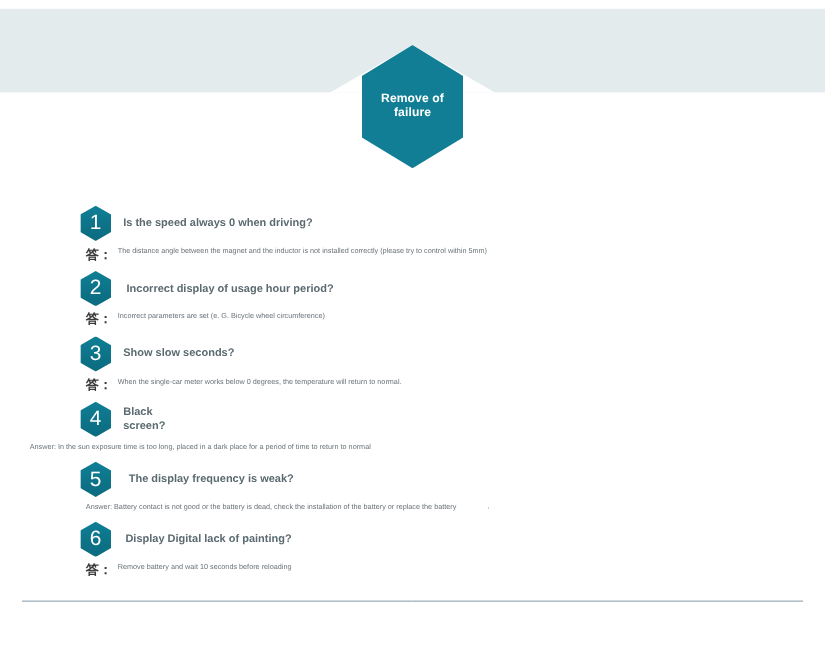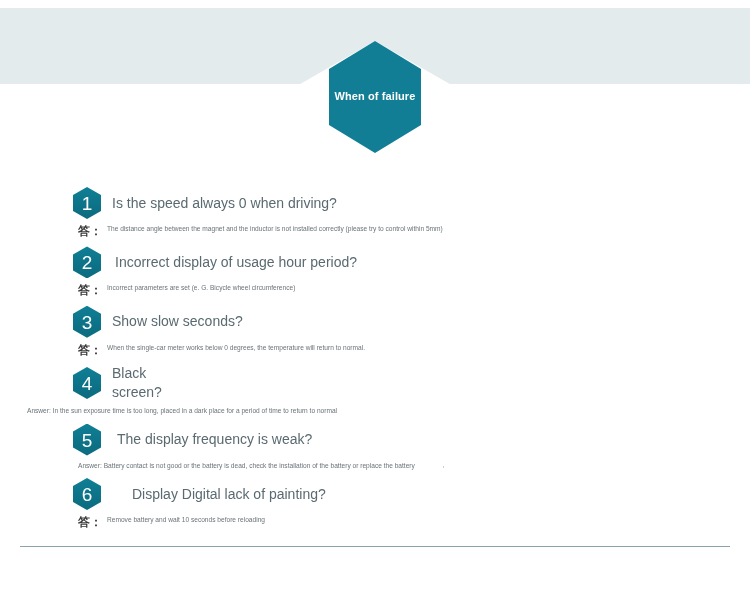--- a/index.html
+++ b/index.html
@@ -102,30 +102,31 @@
     top: 50%;
     transform: translateY(-50%);
     text-align: center;
     color: #ffffff;
     font-size: 19px;
     font-weight: normal;
     line-height: 1;
   }
   .q-text {
     color: #5a6a70;
-    font-size: 14px;
+    font-size: 10px;
     line-height: 1.35;
     white-space: pre-line;
+    font-weight: bold;
   }
   .q-gap-0 { margin-left: 11px; }
   .q-gap-1 { margin-left: 14px; }
   .q-gap-2 { margin-left: 11px; }
   .q-gap-3 { margin-left: 11px; }
   .q-gap-4 { margin-left: 16px; }
-  .q-gap-5 { margin-left: 31px; }
+  .q-gap-5 { margin-left: 13px; }
 
   .a-row {
     display: flex;
     align-items: flex-start;
     padding-left: 78px;
     margin-top: 4px;
   }
   .a-mark {
     flex: 0 0 auto;
     color: #3b3b3b;
@@ -187,21 +188,21 @@
 </style>
 </head>
 <body>
 
 <div class="header-band">
   <div class="band-notch"></div>
 </div>
 
 <div class="hero">
   <div class="hero-hex"></div>
-  <div class="hero-label">When of failure</div>
+  <div class="hero-label">Remove of failure</div>
 </div>
 
 <div class="faq-list">
 
   <div class="faq-item">
     <div class="q-row">
       <div class="badge">
         <div class="badge-hex"></div>
         <div class="badge-num">1</div>
       </div>

